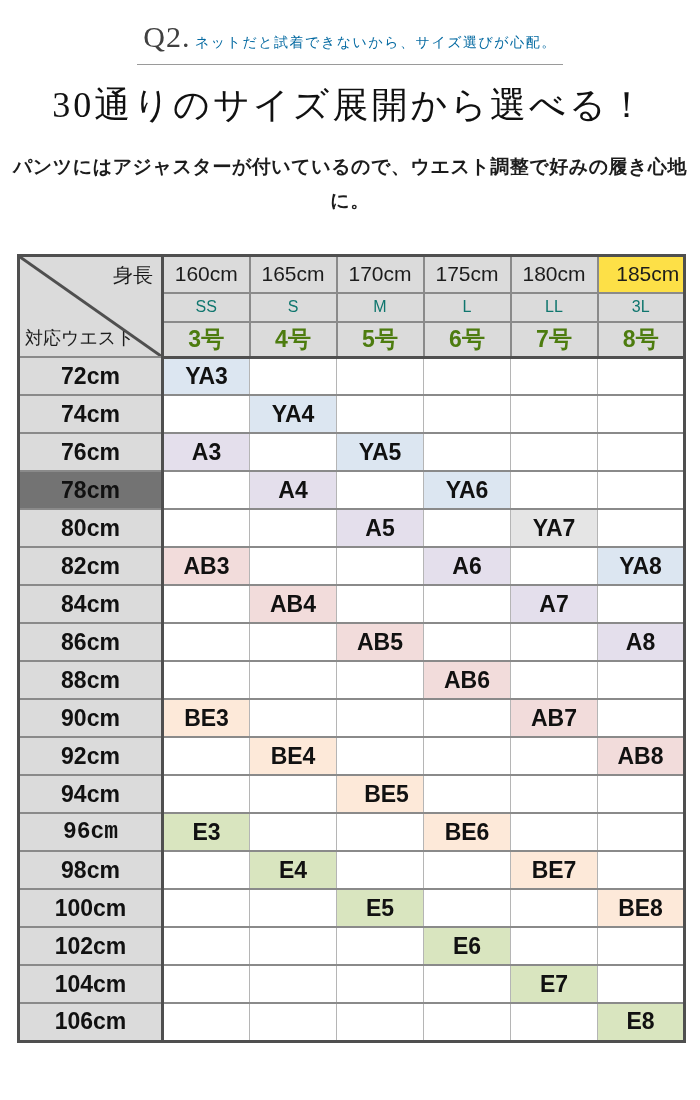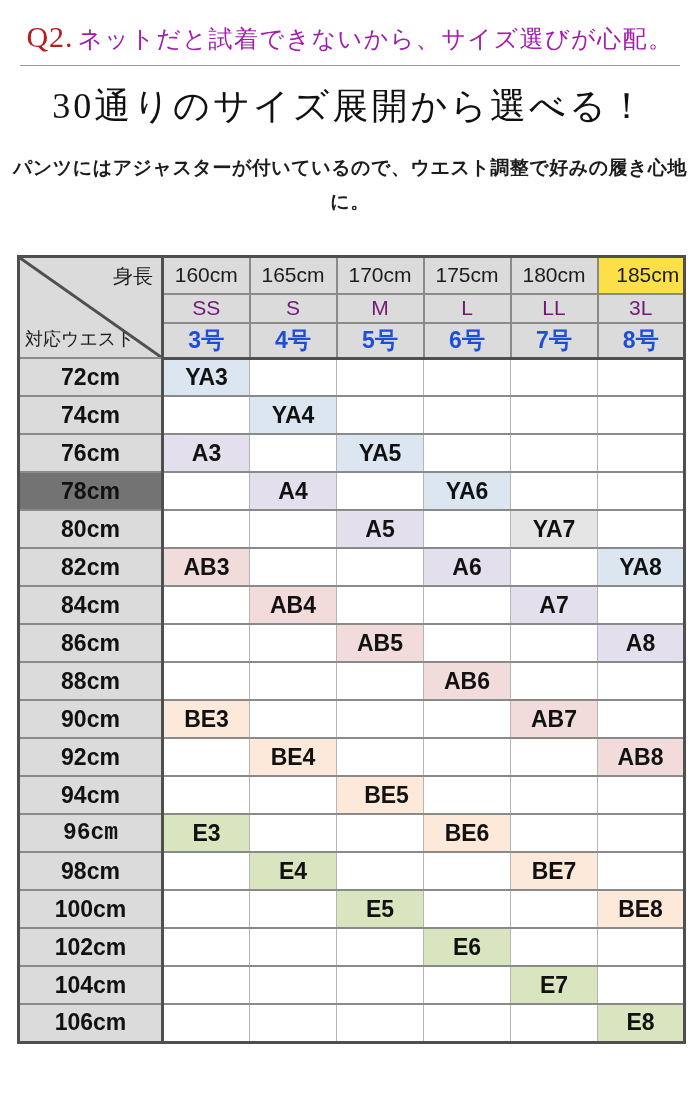--- a/index.html
+++ b/index.html
@@ -9,25 +9,25 @@
     color:#1a1a1a;
   }
   
   .q-heading{margin-top:20px;text-align:center;}
   .q-underline{
     display:inline-block;padding:0 6px 10px 6px;
     border-bottom:1px solid #9a9a9a;
   }
   .q-label{
     font-family:"Liberation Serif","DejaVu Serif",serif;
-    font-size:30px;letter-spacing:1px;color:#b91c1c;
+    font-size:30px;letter-spacing:1px;color:#404040;
   }
   .q-question{
     font-family:"Liberation Serif","DejaVu Serif",serif;
-    font-size:24px;letter-spacing:1.5px;color:#a21caf;
+    font-size:14px;letter-spacing:1.5px;color:#0369a1;
   }
   .main-title{
     margin-top:16px;text-align:center;
     font-family:"Liberation Serif","DejaVu Serif",serif;
     font-size:36px;letter-spacing:3px;color:#111;
     font-weight:normal;
   }
   .desc{
     margin-top:20px;text-align:center;
     font-size:19px;line-height:34px;font-weight:bold;color:#1c1c1c;
@@ -40,22 +40,22 @@
     border:3px solid #4f4f4f;
   }
   thead td{
     background:#dbdbdb;border:2px solid #8a8a8a;
     text-align:center;vertical-align:middle;overflow:hidden;
   }
   tr.height-row{height:37px;}
   tr.alpha-row{height:29px;}
   tr.number-row{height:32px;}
   .h-cm{font-size:21px;color:#1c1c1c;}
-  .h-alpha{font-size:21px;color:#701a75;margin-left:39px;}
-  .h-num{font-size:23px;font-weight:bold;color:#1d4ed8;}
+  .h-alpha{font-size:16px;color:#0f766e;margin-left:39px;}
+  .h-num{font-size:23px;font-weight:bold;color:#4d7c0f;}
   td.corner{
     position:relative;padding:0;background:#dbdbdb;
     border-right:3px solid #4f4f4f;
   }
   thead tr.number-row td{border-bottom:3px solid #4f4f4f;}
   td.corner svg{position:absolute;left:0;top:0;width:100%;height:100%;display:block;}
   .corner-top{position:absolute;top:5px;right:8px;font-size:20px;color:#1c1c1c;}
   .corner-bottom{position:absolute;bottom:6px;left:5px;font-size:18px;color:#1c1c1c;}
   tbody tr{height:38px;}
   tbody td{

